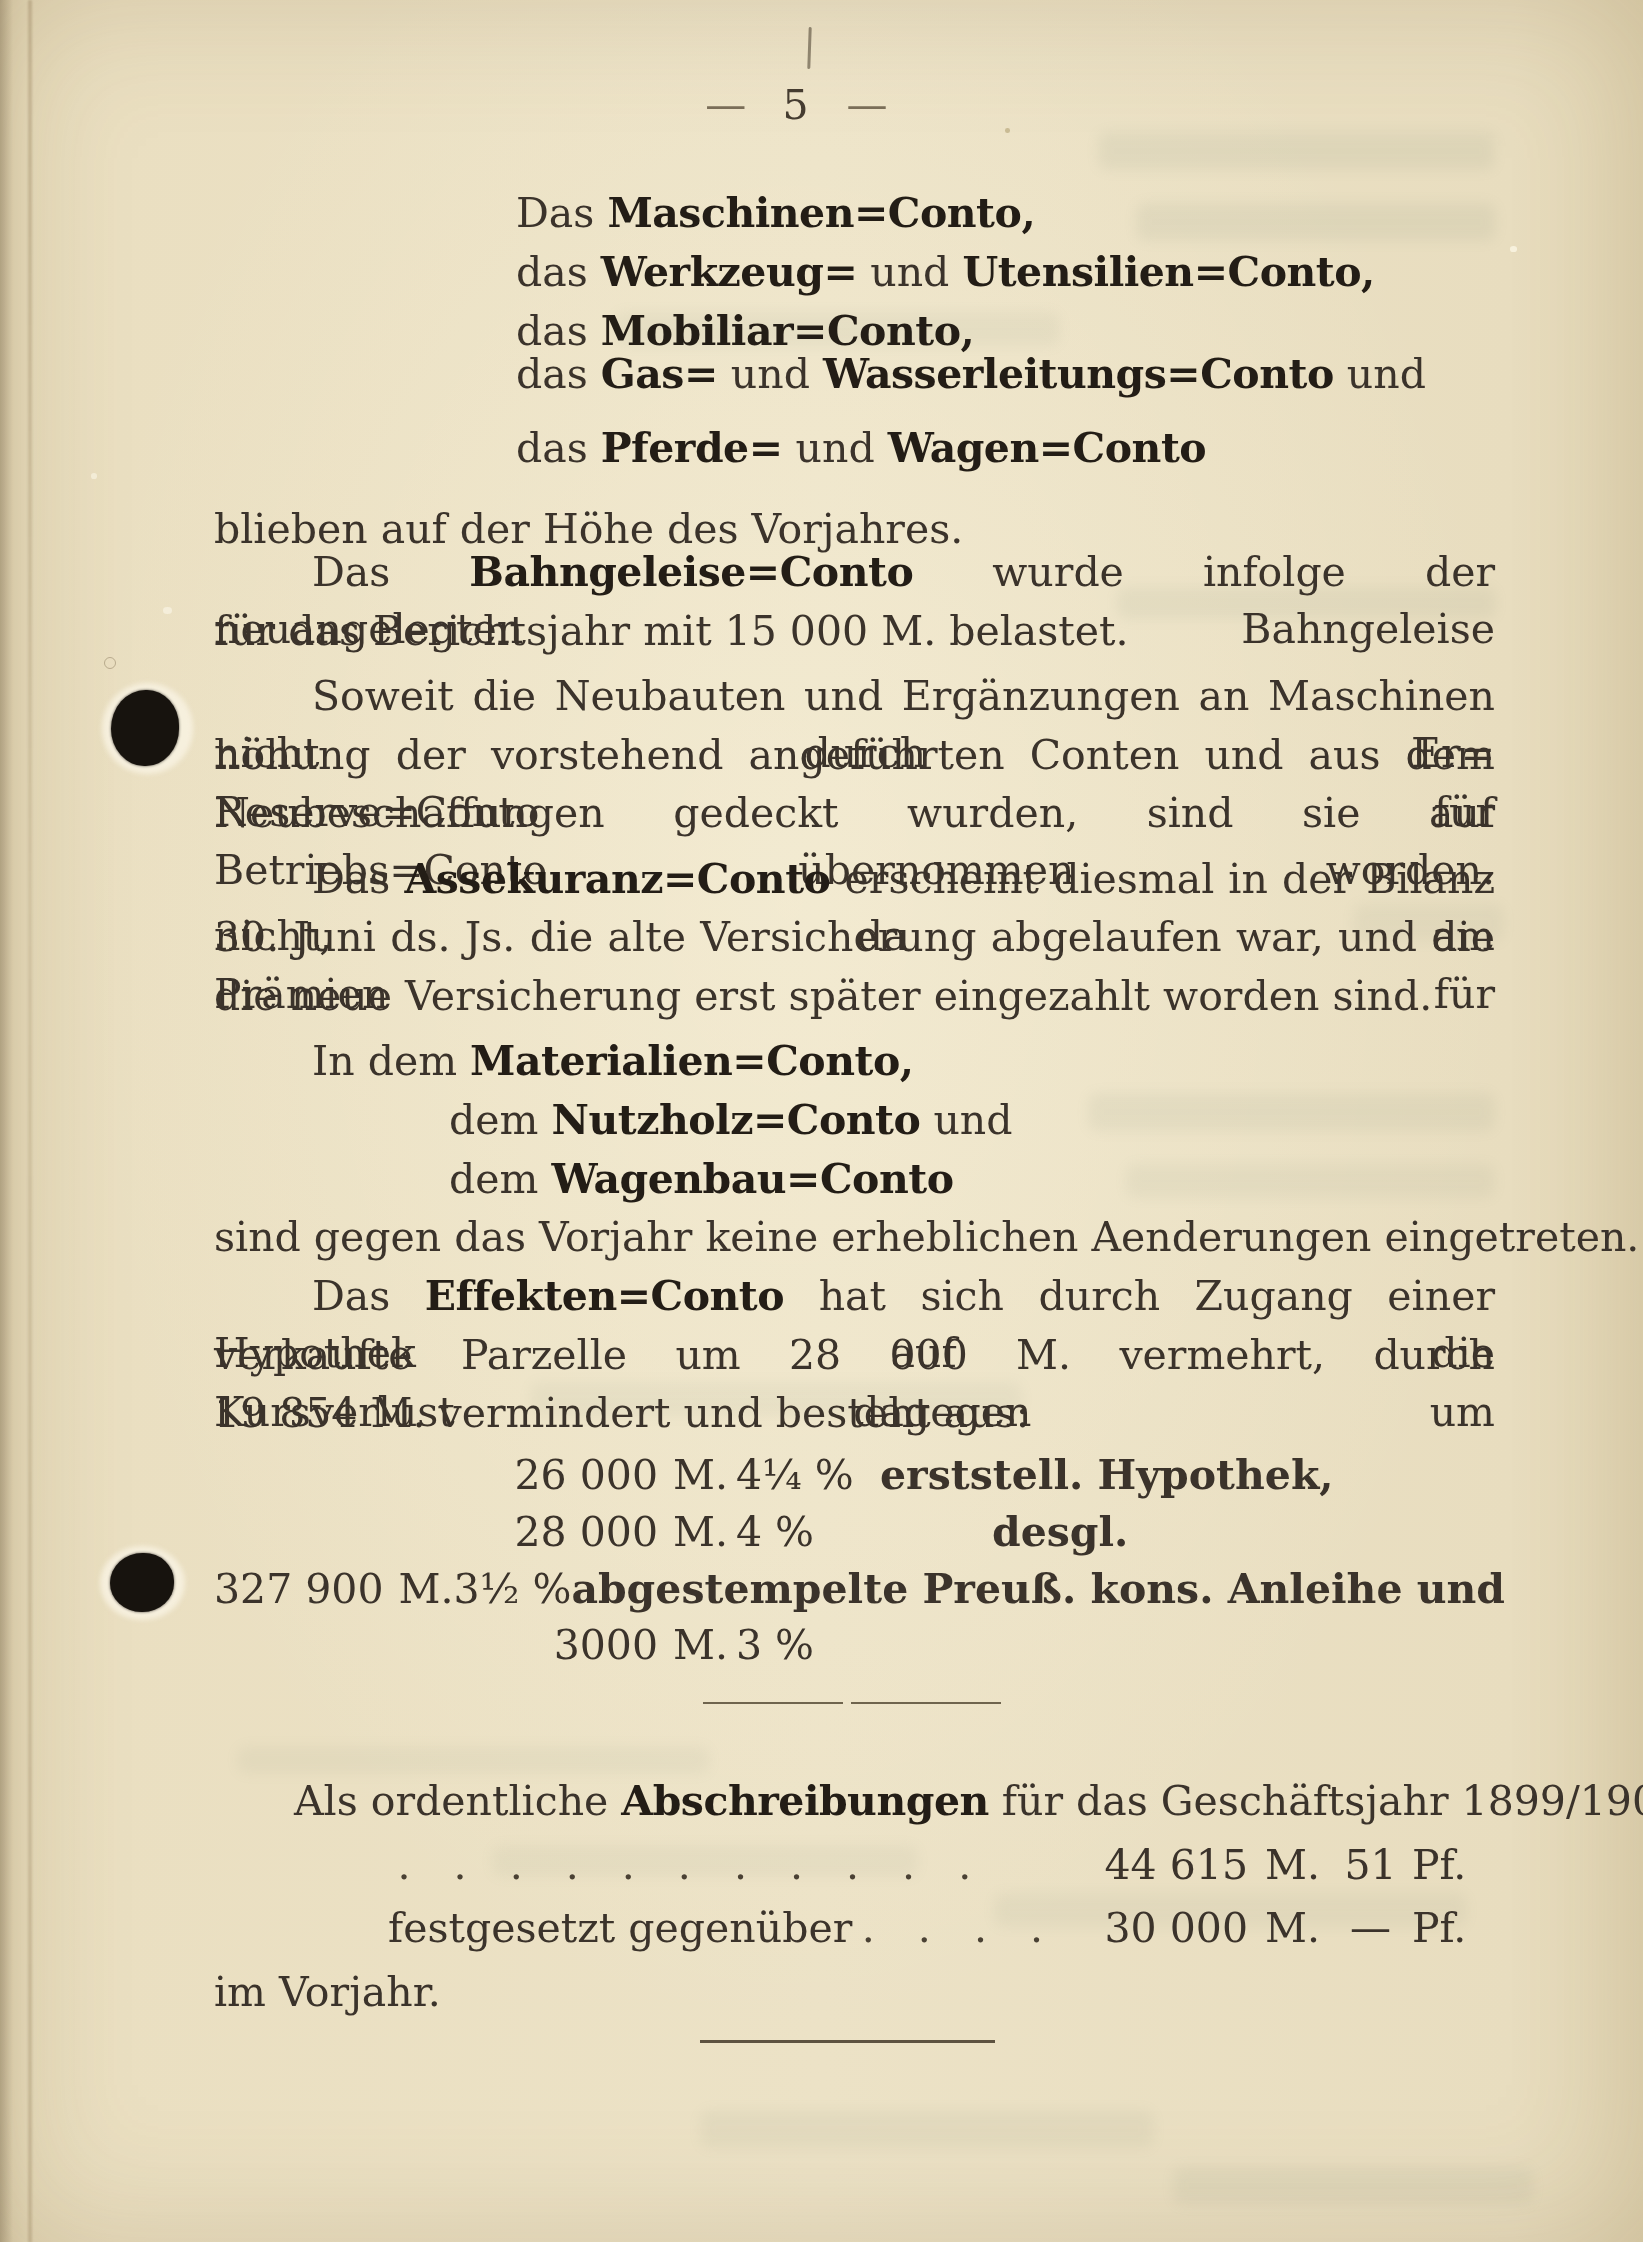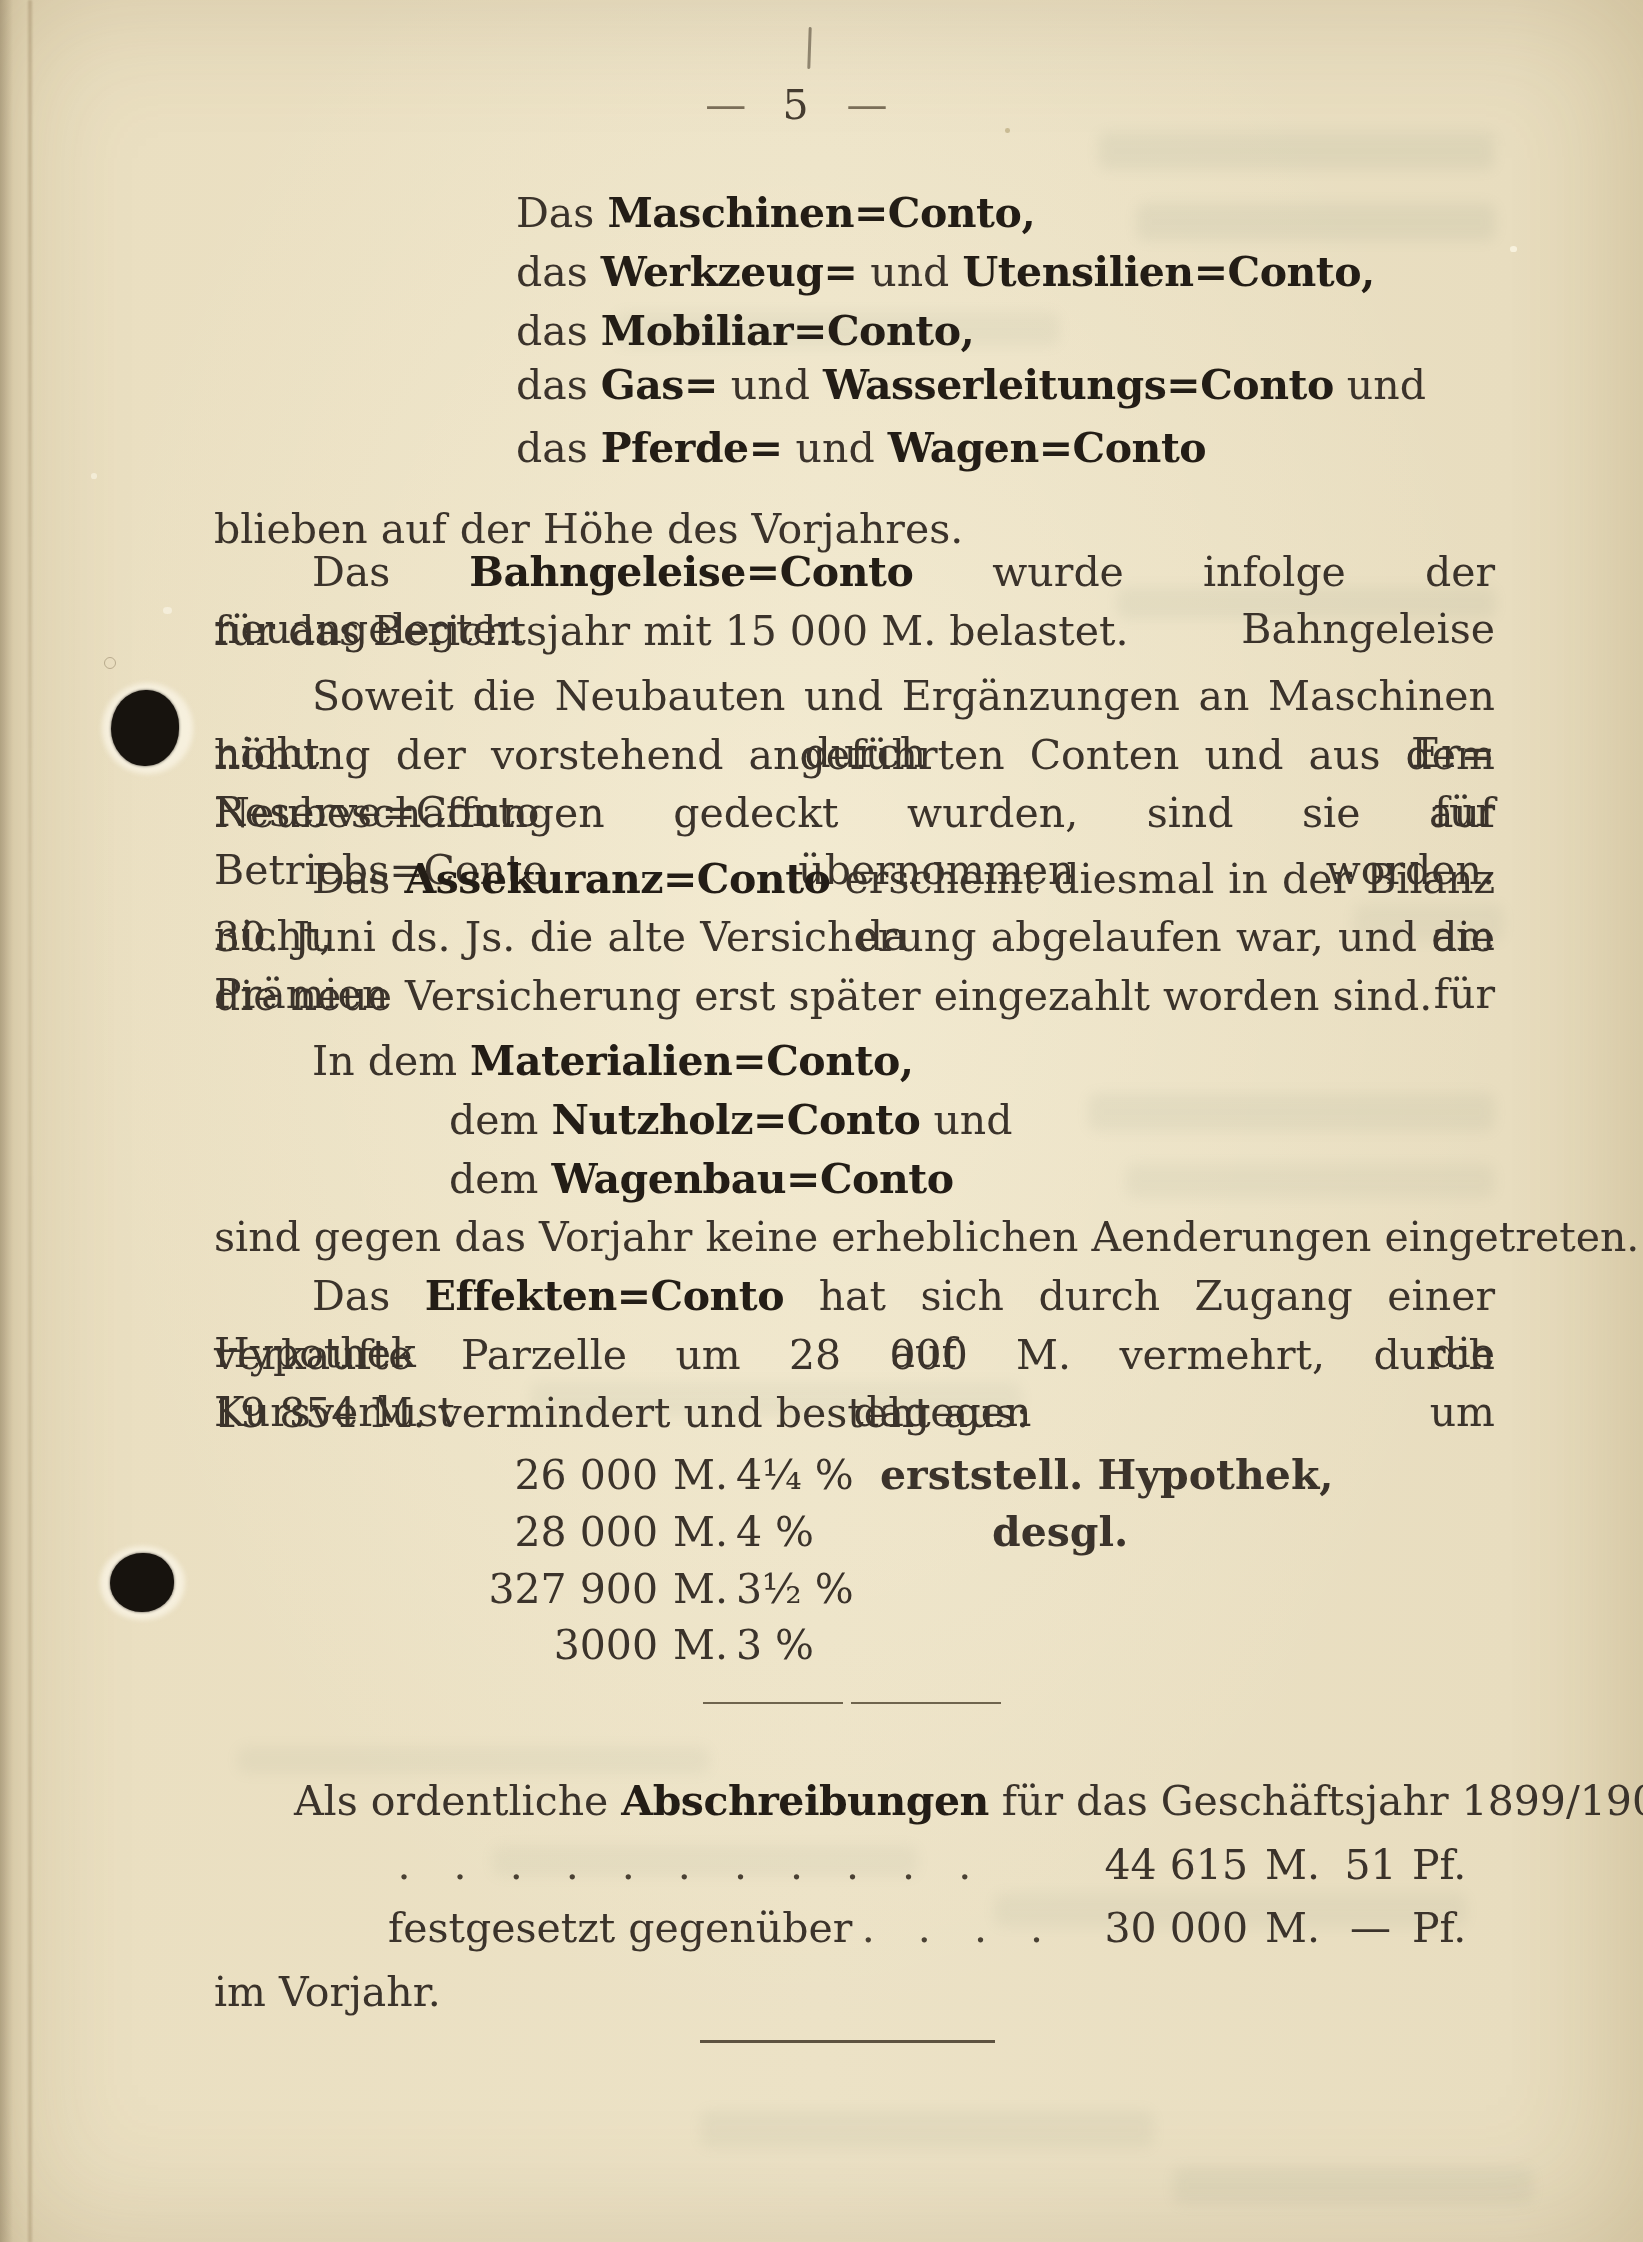--- a/index.html
+++ b/index.html
@@ -133,21 +133,21 @@
 
     <div class="line indent-list" style="top:185px">
       <span>Das </span><span class="b">Maschinen=Conto,</span>
     </div>
     <div class="line indent-list" style="top:244px">
       <span>das </span><span class="b">Werkzeug=</span><span> und </span><span class="b">Utensilien=Conto,</span>
     </div>
     <div class="line indent-list" style="top:303px">
       <span>das </span><span class="b">Mobiliar=Conto,</span>
     </div>
-    <div class="line indent-list" style="top:357px">
+    <div class="line indent-list" style="top:346px">
       <span>das </span><span class="b">Gas=</span><span> und </span><span class="b">Wasserleitungs=Conto</span><span> und</span>
     </div>
     <div class="line indent-list" style="top:420px">
       <span>das </span><span class="b">Pferde=</span><span> und </span><span class="b">Wagen=Conto</span>
     </div>
     <div class="line" style="top:501px">blieben auf der Höhe des Vorjahres.</div>
 
     <div class="line just ind1" style="top:544px">
       <span>Das </span><span class="b">Bahngeleise=Conto</span><span> wurde infolge der neuangelegten Bahngeleise</span>
     </div>
@@ -189,20 +189,21 @@
     <div class="line sec-row desgl" style="top:1504px">
       <span class="c-amount">28 000</span>
       <span class="c-unit">M.</span>
       <span class="c-rate">4 %</span>
       <span class="c-desc">desgl.</span>
     </div>
     <div class="line sec-row" style="top:1561px">
       <span class="c-amount">327 900</span>
       <span class="c-unit">M.</span>
       <span class="c-rate">3½ %</span>
+      <span class="c-desc">abgestempelte Preuß. kons. Anleihe und</span>
     </div>
     <div class="line sec-row" style="top:1617px">
       <span class="c-amount">3000</span>
       <span class="c-unit">M.</span>
       <span class="c-rate">3 %</span>
     </div>
 
     <div class="line ind-als" style="top:1773px">
       <span>Als ordentliche </span><span class="b">Abschreibungen</span><span> für das Geschäftsjahr 1899/1900 wurden</span>
     </div>

